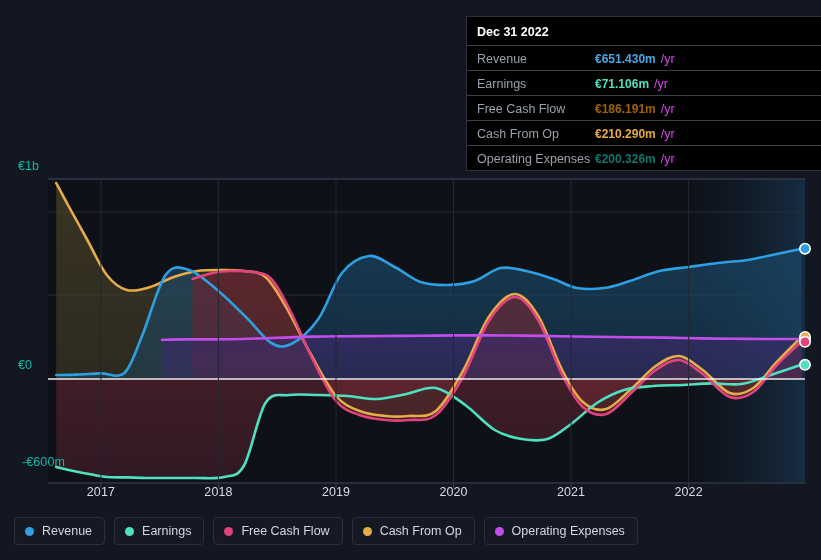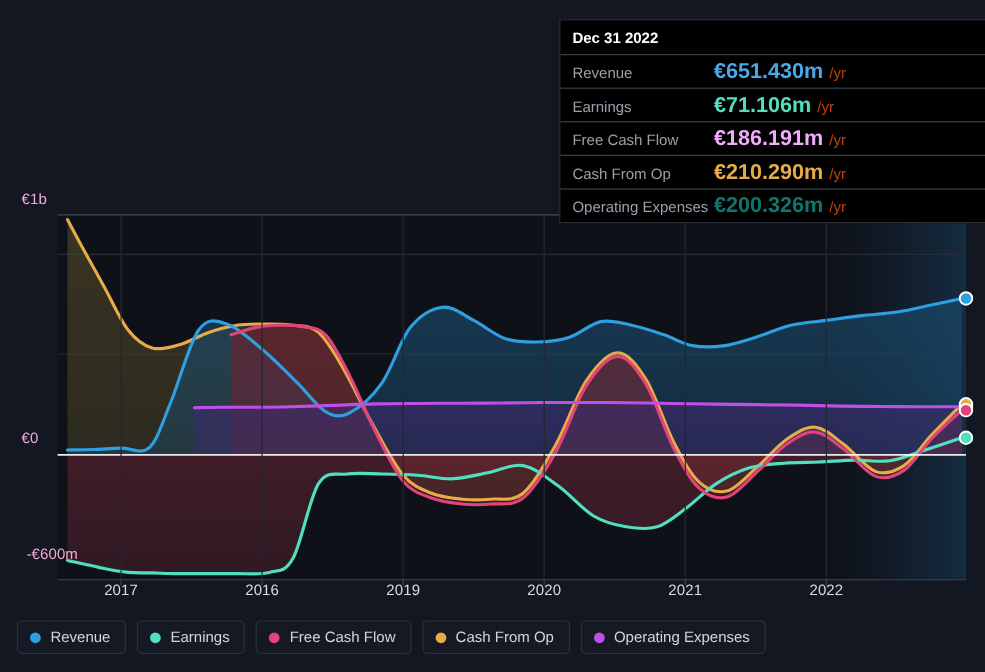--- a/index.html
+++ b/index.html
@@ -12,21 +12,21 @@
     -webkit-font-smoothing:antialiased;
   }
   #chart-root{position:absolute;left:0;top:0;width:821px;height:560px;}
 
   
   svg.plot{position:absolute;left:0;top:0;width:821px;height:560px;display:block;}
 
   
   .axis-label{
     position:absolute;
-    color:#f9a8d4;
+    color:#14b8a6;
     font-size:12.5px;
     letter-spacing:.1px;
     white-space:nowrap;
   }
   .y-label{left:18px;}
   .x-label{color:#d8dde5;font-size:12.5px;transform:translateX(-50%);}
 
   
   .tooltip{
     position:absolute;
@@ -52,26 +52,26 @@
     min-height:16px;
   }
   .tt-key{
     color:#9aa0aa;
     font-size:12.5px;
     width:118px;
     flex:0 0 118px;
     white-space:nowrap;
   }
   .tt-val{
-    font-size:18px;
+    font-size:12px;
     font-weight:bold;
     white-space:nowrap;
   }
   .tt-unit{
-    color:#c2410c;
+    color:#d946ef;
     font-size:12.5px;
     font-weight:normal;
     margin-left:5px;
   }
   .tt-row.sub .tt-key{width:118px;flex:0 0 118px;}
 
   
   .legend{
     position:absolute;
     left:14px;top:517px;
@@ -184,41 +184,41 @@
         <circle cx="805" cy="364.8" r="5.2" fill="#4fe0c0" stroke="#ffffff" stroke-width="1.6"></circle>
       </g>
   </svg>
 
   <div class="axis-label y-label" style="top:159px;">€1b</div>
   <div class="axis-label y-label" style="top:358px;">€0</div>
   <div class="axis-label y-label" style="top:455px;left:22px;">-€600m</div>
 
   <div id="xlabels">
       <div class="axis-label x-label" style="left: 100.896px; top: 485px;">2017</div>
-      <div class="axis-label x-label" style="left: 218.443px; top: 485px;">2016</div>
+      <div class="axis-label x-label" style="left: 218.443px; top: 485px;">2018</div>
       <div class="axis-label x-label" style="left: 335.989px; top: 485px;">2019</div>
       <div class="axis-label x-label" style="left: 453.536px; top: 485px;">2020</div>
       <div class="axis-label x-label" style="left: 571.082px; top: 485px;">2021</div>
       <div class="axis-label x-label" style="left: 688.629px; top: 485px;">2022</div>
     </div>
 
   <div class="tooltip">
     <div class="tt-title">Dec 31 2022</div>
     <div id="ttrows">
         <div class="tt-row">
           <div class="tt-key">Revenue</div>
           <div><span class="tt-val" style="color: rgb(74, 168, 232);">€651.430m</span><span class="tt-unit">/yr</span></div>
         </div>
         <div class="tt-row">
           <div class="tt-key">Earnings</div>
           <div><span class="tt-val" style="color: rgb(79, 224, 192);">€71.106m</span><span class="tt-unit">/yr</span></div>
         </div>
         <div class="tt-row">
           <div class="tt-key">Free Cash Flow</div>
-          <div><span class="tt-val" style="color: #f0abfc;">€186.191m</span><span class="tt-unit">/yr</span></div>
+          <div><span class="tt-val" style="color: #a16207;">€186.191m</span><span class="tt-unit">/yr</span></div>
         </div>
         <div class="tt-row">
           <div class="tt-key">Cash From Op</div>
           <div><span class="tt-val" style="color: rgb(232, 171, 74); text-align: right;">€210.290m</span><span class="tt-unit">/yr</span></div>
         </div>
         <div class="tt-row">
           <div class="tt-key">Operating Expenses</div>
           <div><span class="tt-val" style="color: #0f766e;">€200.326m</span><span class="tt-unit">/yr</span></div>
         </div>
       </div>

